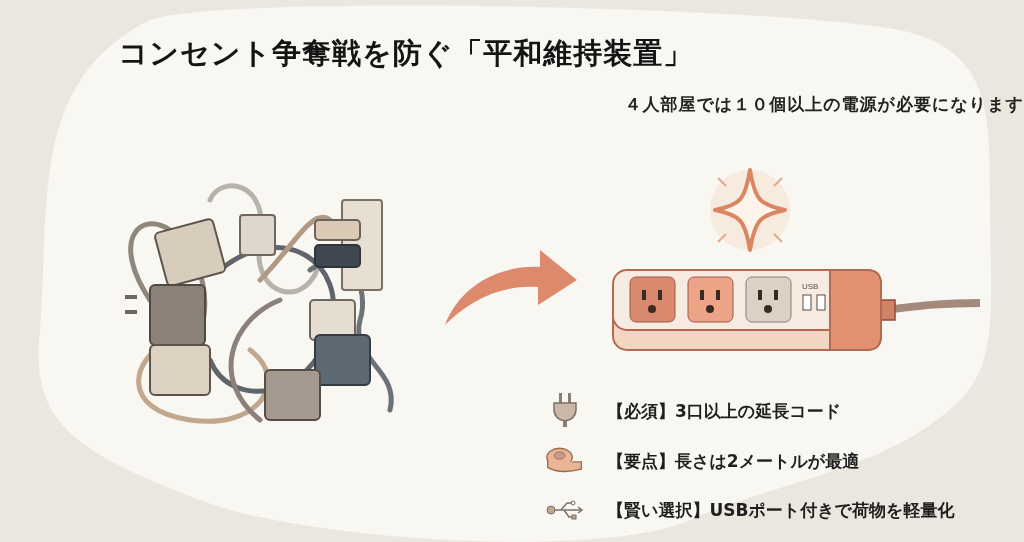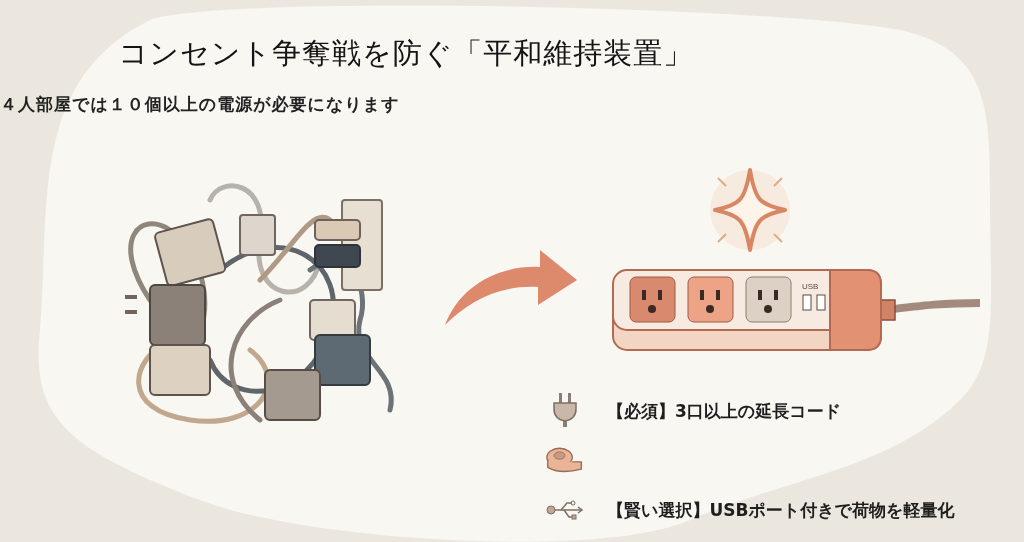--- a/index.html
+++ b/index.html
@@ -1,19 +1,19 @@
 <!DOCTYPE html>
 <html><head>
 <meta charset="utf-8">
 <style>
   html,body{margin:0;padding:0;}
   body{width:1024px;height:542px;overflow:hidden;background:#ebe7df;position:relative;font-family:"DejaVu Sans","Liberation Sans",sans-serif;}
   .blob{position:absolute;left:0;top:0;width:1024px;height:542px;}
-  .title{position:absolute;left:0;width:812px;top:34px;text-align:center;font-size:29px;font-weight:normal;color:#141414;letter-spacing:1px;}
-  .subtitle{position:absolute;left:0;width:1024px;top:93px;text-align:left;font-size:17px;font-weight:bold;color:#222;letter-spacing:1px;}
+  .title{position:absolute;left:0;width:812px;top:34px;text-align:center;font-size:29px;font-weight:bold;color:#141414;letter-spacing:1px;}
+  .subtitle{position:absolute;left:0;width:1024px;top:93px;text-align:right;font-size:17px;font-weight:bold;color:#222;letter-spacing:1px;}
   .illus{position:absolute;}
   .feat{position:absolute;left:545px;display:flex;align-items:center;text-align:center;}
   .feat .ic{width:40px;height:36px;display:flex;align-items:center;justify-content:center;}
   .feat .tx{margin-left:22px;font-size:17px;font-weight:bold;color:#1e1e1e;white-space:nowrap;}
 </style>
 </head>
 <body>
 
 <svg class="blob" viewBox="0 0 1024 542">
   <path d="M150 20 C 220 -5, 760 5, 900 30 C 990 50, 990 110, 990 200 C 990 300, 1000 360, 960 400 C 890 470, 780 480, 690 520 C 600 560, 300 540, 200 500 C 70 450, 30 420, 40 330 C 50 200, 30 80, 150 20 Z" fill="#f8f7f2"></path>
@@ -102,20 +102,21 @@
   <span class="tx">【必須】3口以上の延長コード</span>
 </div>
 <div class="feat" style="top:443px;">
   <div class="ic">
     <svg width="44" height="34" viewBox="0 0 44 34">
         <ellipse cx="16" cy="13" rx="14" ry="10" fill="#eab497" stroke="#9a6b54" stroke-width="1.5"></ellipse>
         <ellipse cx="16" cy="11" rx="6" ry="4" fill="#c89a82" stroke="#9a6b54"></ellipse>
         <path d="M3 15 V24 Q16 32 40 26 V18 L30 18" fill="#eab497" stroke="#9a6b54" stroke-width="1.5"></path>
       </svg>
   </div>
+  <span class="tx">【要点】長さは2メートルが最適</span>
 </div>
 <div class="feat" style="top:492px;">
   <div class="ic">
     <svg width="40" height="24" viewBox="0 0 40 24">
         <circle cx="6" cy="12" r="4" fill="#c4a592" stroke="#7c6f66"></circle>
         <line x1="10" y1="12" x2="36" y2="12" stroke="#7c6f66" stroke-width="1.5"></line>
         <path d="M16 12 L22 5 L27 5" stroke="#7c6f66" fill="none" stroke-width="1.5"></path>
         <circle cx="28" cy="5" r="2" fill="none" stroke="#7c6f66"></circle>
         <path d="M19 12 L24 19 L27 19" stroke="#7c6f66" fill="none" stroke-width="1.5"></path>
         <rect x="27" y="17" width="4" height="4" fill="#c4a592" stroke="#7c6f66"></rect>

